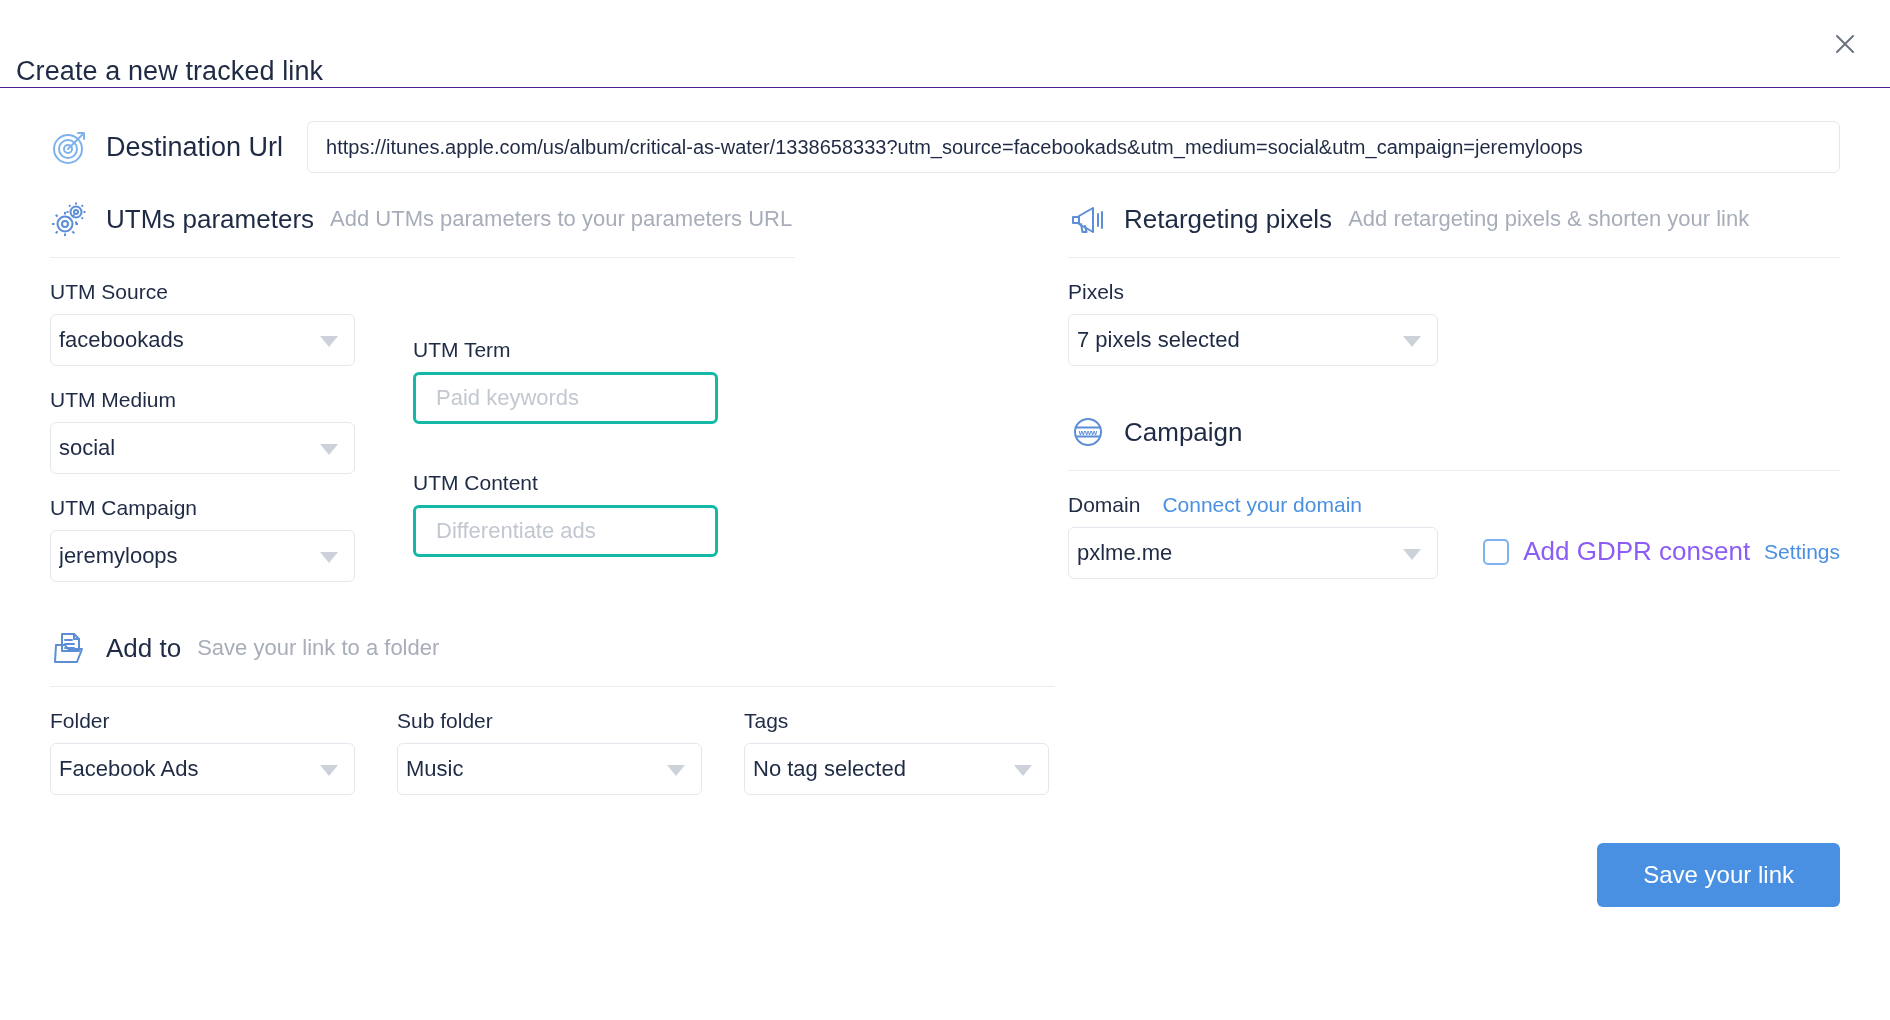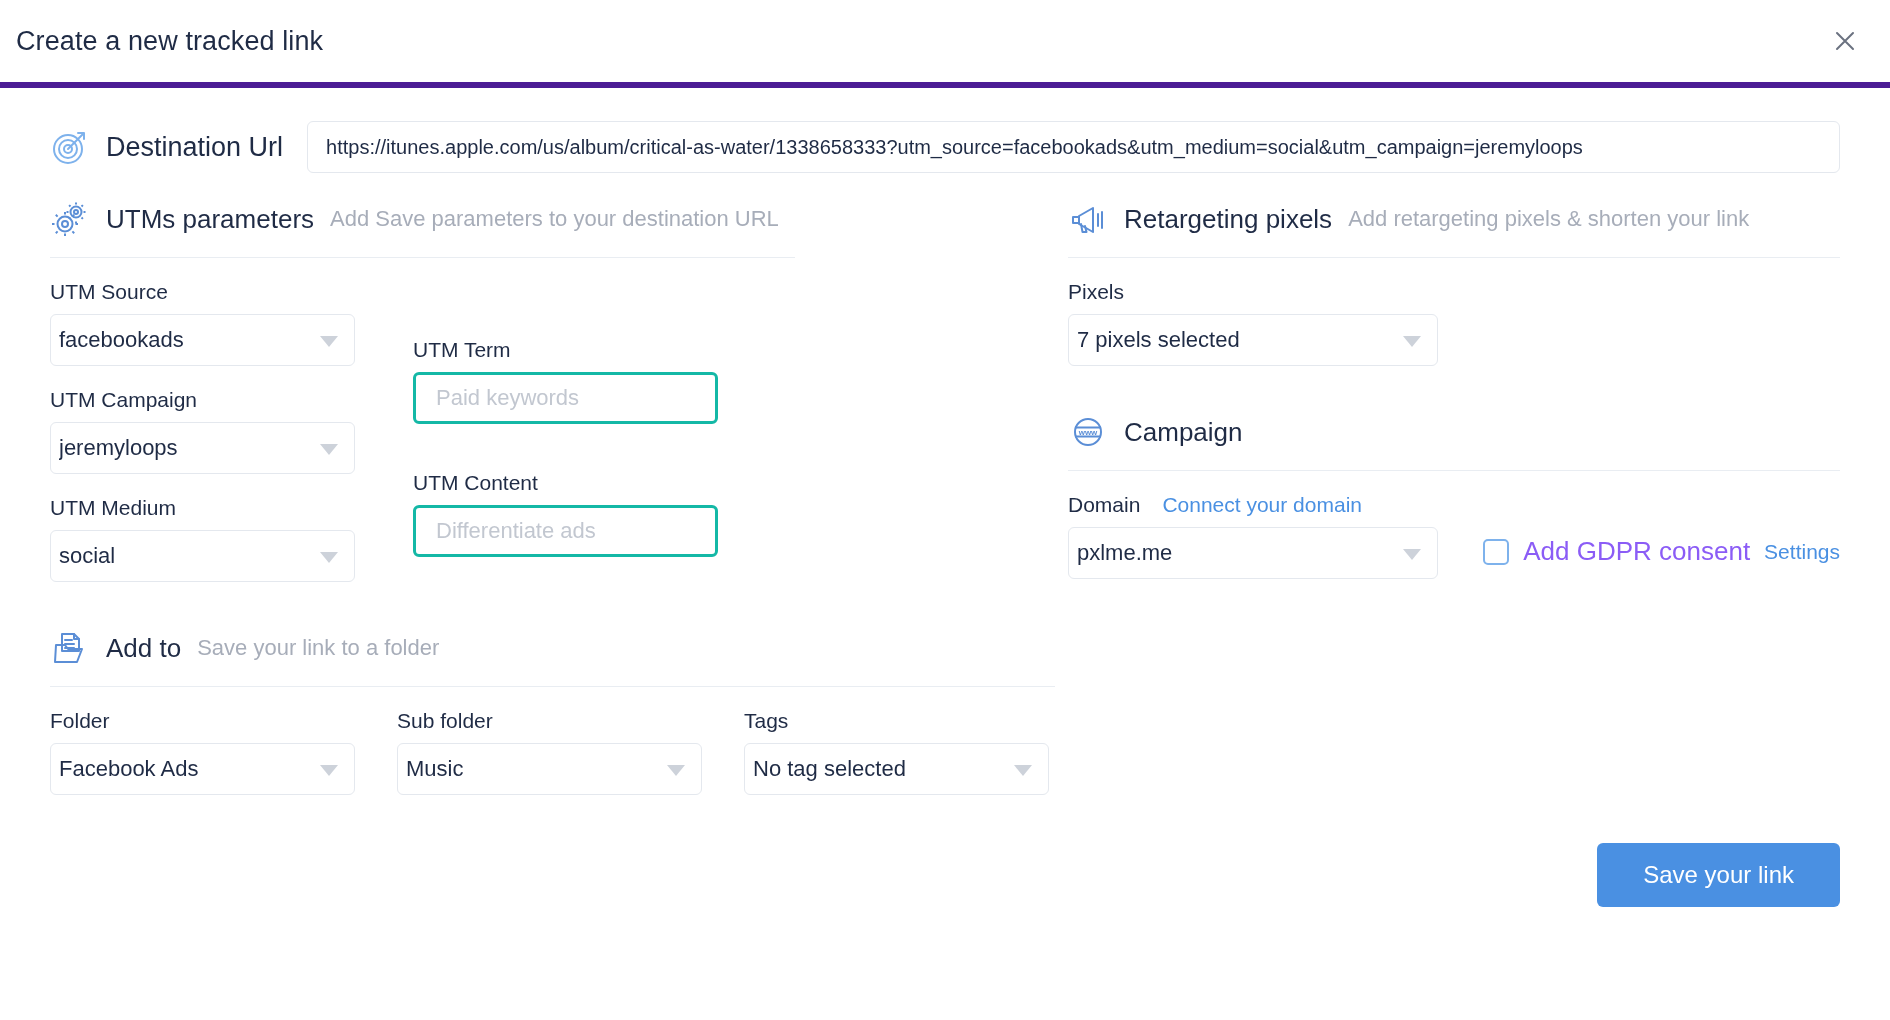--- a/index.html
+++ b/index.html
@@ -10,23 +10,23 @@
     background: #ffffff;
     font-family: "Liberation Sans", sans-serif;
     color: #2c3345;
     overflow: hidden;
   }
 
   
   .modal-header {
     position: relative;
     height: 88px;
-    border-bottom: 6px solid #4c1d95;
-    display: flex;
-    align-items: center;
+    border-bottom: 1px solid #4c1d95;
+    display: flex;
+    align-items: flex-end;
   }
   .modal-title {
     font-size: 27px;
     font-weight: 400;
     color: #1f2b45;
     margin-left: 16px;
     letter-spacing: .1px;
   }
   .close-btn {
     position: absolute;
@@ -265,47 +265,47 @@
               <circle cx="26" cy="13" r="5.5"></circle>
               <circle cx="26" cy="13" r="2"></circle>
               <circle cx="15" cy="25" r="7.5"></circle>
               <circle cx="15" cy="25" r="3"></circle>
               <path d="M26 5.5v-2 M26 22.5v2 M33.5 13h2 M16.5 13h2 M31.5 7.5l1.4-1.4 M19.1 19.9l1.4-1.4 M31.5 18.5l1.4 1.4 M19.1 6.1l1.4 1.4"></path>
               <path d="M15 15.5v-2.5 M15 37v-2.5 M25.5 25H28 M2 25h2.5 M22.4 17.6l1.8-1.8 M5.8 34.2l1.8-1.8 M22.4 32.4l1.8 1.8 M5.8 15.8l1.8 1.8"></path>
             </g>
           </svg>
         </div>
         <div class="section-title">UTMs parameters</div>
-        <div class="section-sub">Add Save parameters to your destination URL</div>
+        <div class="section-sub">Add UTMs parameters to your parameters URL</div>
       </div>
       <hr class="section-rule rule-left">
 
       <div class="utm-grid">
         <div class="utm-c1">
 
           <div class="fgroup">
             <div class="field-label">UTM Source</div>
             <div class="select-box">
               <span class="val">facebookads</span>
               <span class="caret"></span>
             </div>
           </div>
 
           <div class="fgroup">
+            <div class="field-label">UTM Medium</div>
+            <div class="select-box">
+              <span class="val">social</span>
+              <span class="caret"></span>
+            </div>
+          </div>
+
+          <div class="fgroup">
             <div class="field-label">UTM Campaign</div>
             <div class="select-box">
               <span class="val">jeremyloops</span>
-              <span class="caret"></span>
-            </div>
-          </div>
-
-          <div class="fgroup">
-            <div class="field-label">UTM Medium</div>
-            <div class="select-box">
-              <span class="val">social</span>
               <span class="caret"></span>
             </div>
           </div>
 
         </div>
 
         <div class="utm-c2">
           <div class="fgroup-sp">
             <div class="field-label">UTM Term</div>
             <input class="text-input" type="text" placeholder="Paid keywords" style="">

